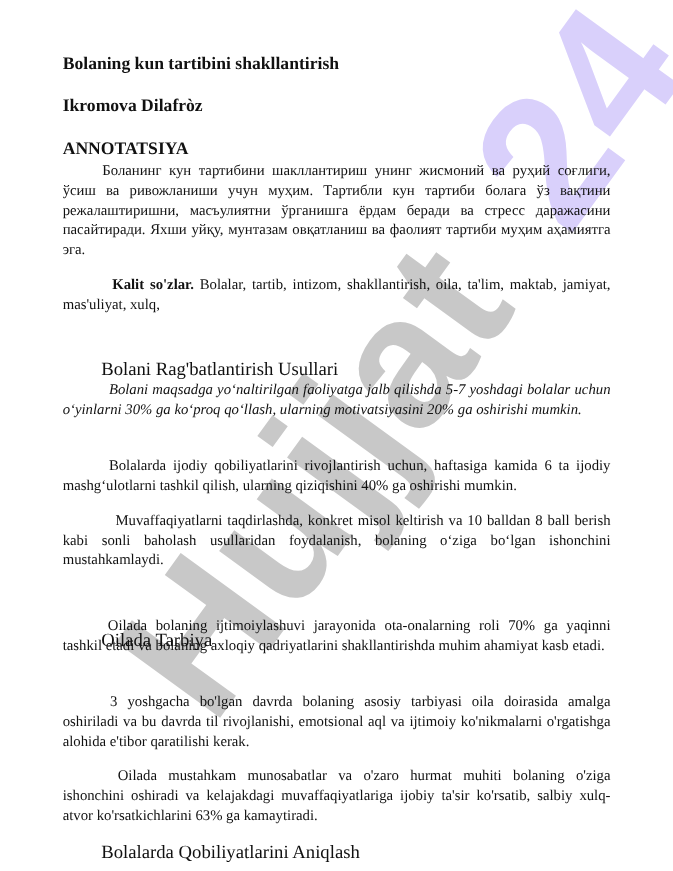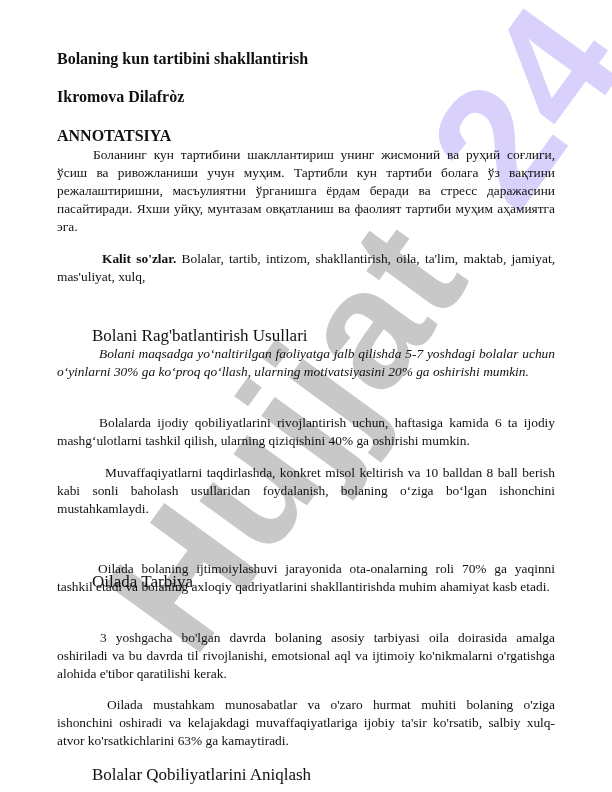--- a/index.html
+++ b/index.html
@@ -91,16 +91,16 @@
     <div class="para" style="top:464px; text-indent:48px;">Muvaffaqiyatlarni taqdirlashda, konkret misol keltirish va 10 balldan 8 ball berish kabi sonli baholash usullaridan foydalanish, bolaning o‘ziga bo‘lgan ishonchini mustahkamlaydi.</div>
 
     <div class="heading" style="top:573px; left:35px;">Oilada Tarbiya</div>
 
     <div class="para" style="top:560px; text-indent:41px;">Oilada bolaning ijtimoiylashuvi jarayonida ota-onalarning roli 70% ga yaqinni tashkil etadi va bolaning axloqiy qadriyatlarini shakllantirishda muhim ahamiyat kasb etadi.</div>
 
     <div class="para" style="top:629px; text-indent:43px;">3 yoshgacha bo'lgan davrda bolaning asosiy tarbiyasi oila doirasida amalga oshiriladi va bu davrda til rivojlanishi, emotsional aql va ijtimoiy ko'nikmalarni o'rgatishga alohida e'tibor qaratilishi kerak.</div>
 
     <div class="para" style="top:696px; text-indent:50px;">Oilada mustahkam munosabatlar va o'zaro hurmat muhiti bolaning o'ziga ishonchini oshiradi va kelajakdagi muvaffaqiyatlariga ijobiy ta'sir ko'rsatib,  salbiy xulq-atvor ko'rsatkichlarini 63% ga kamaytiradi.</div>
 
-    <div class="heading" style="top:766px; left:35px;">Bolalar Qobiliyatlarini Aniqlash</div>
+    <div class="heading" style="top:766px; left:35px;">Bolalarda Qobiliyatlarini Aniqlash</div>
 
   </div>
 </div>
 
 </body></html>

